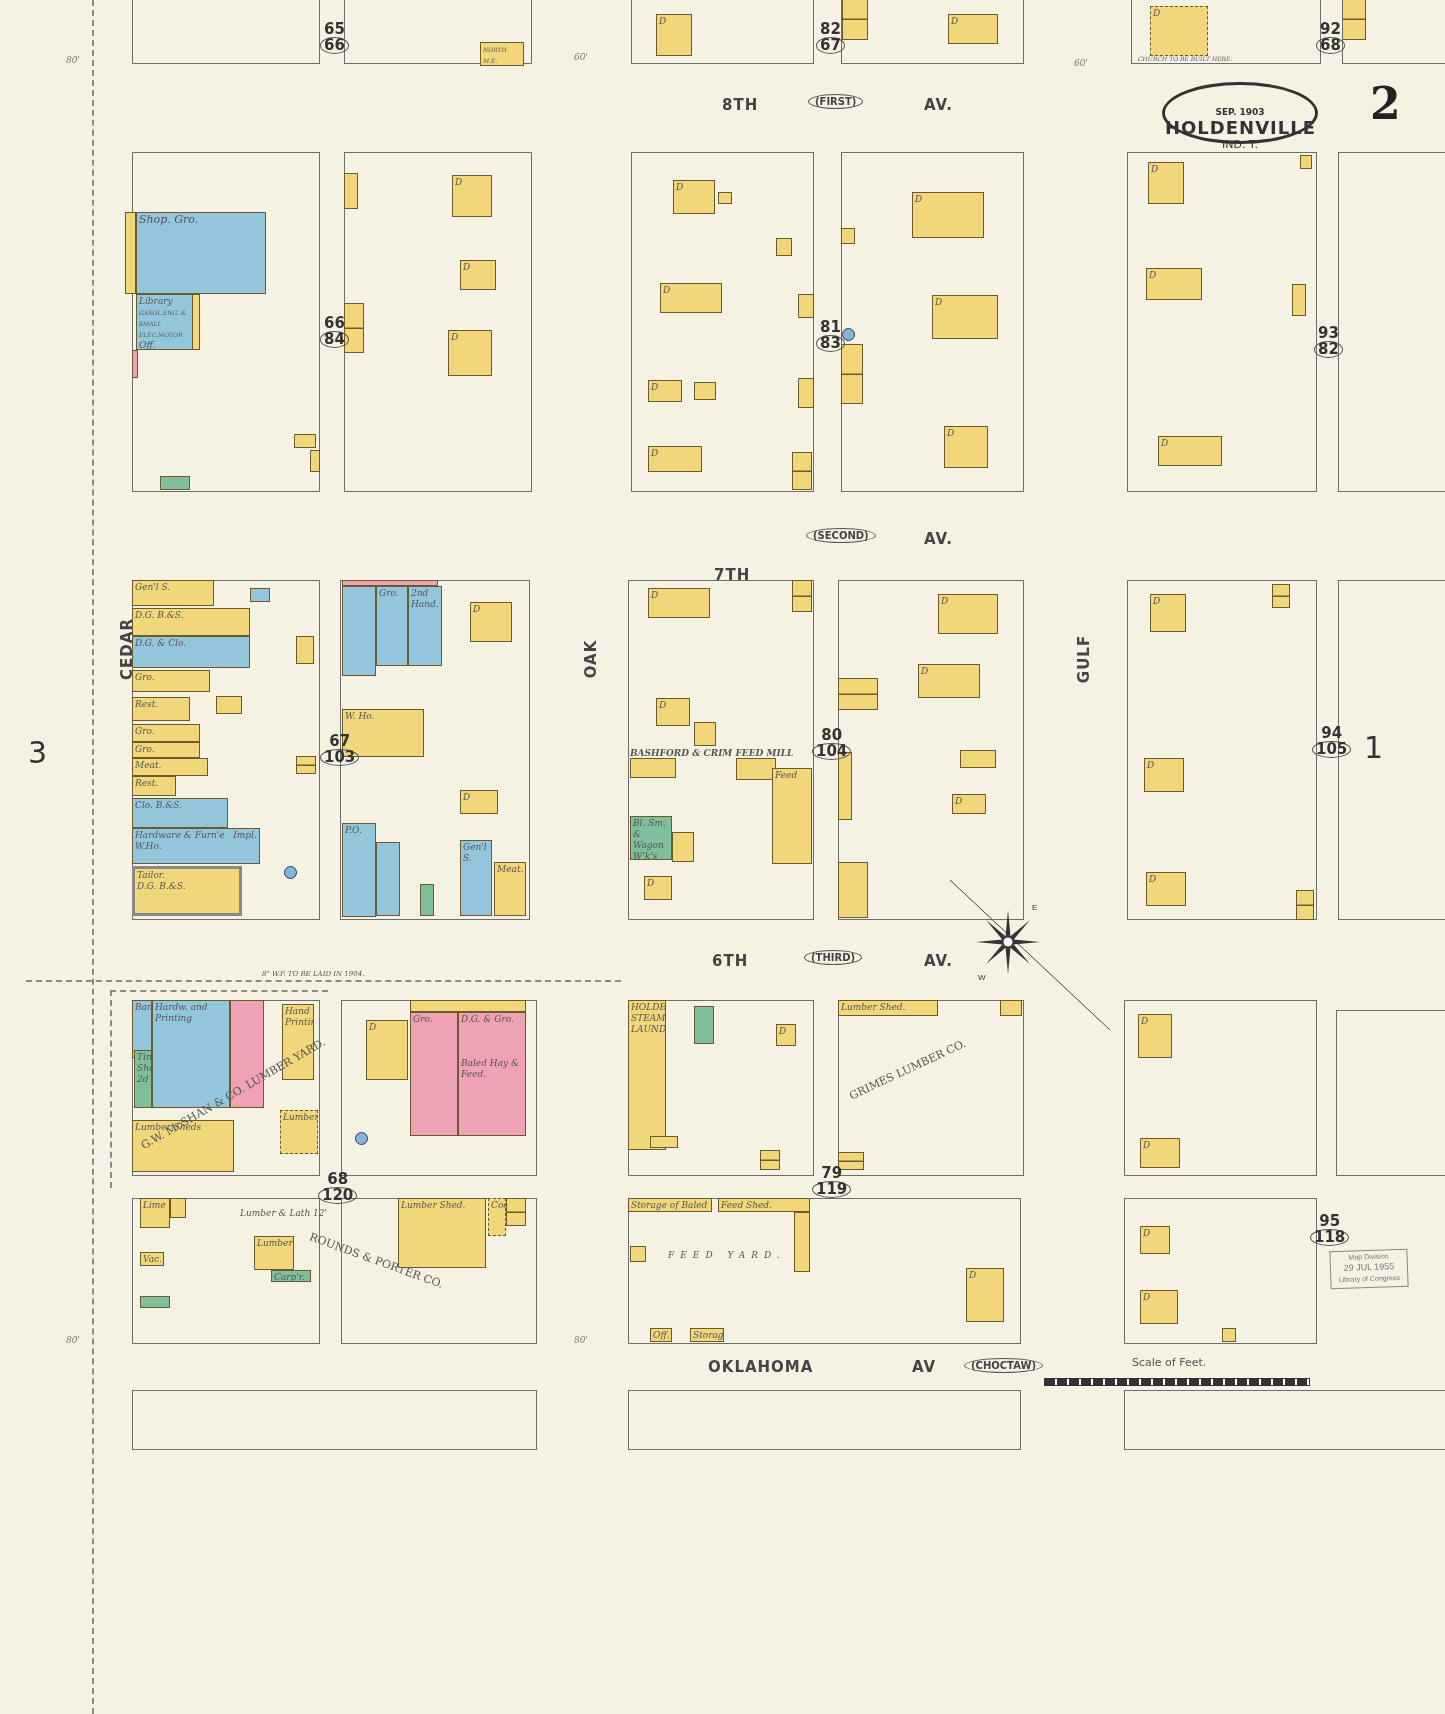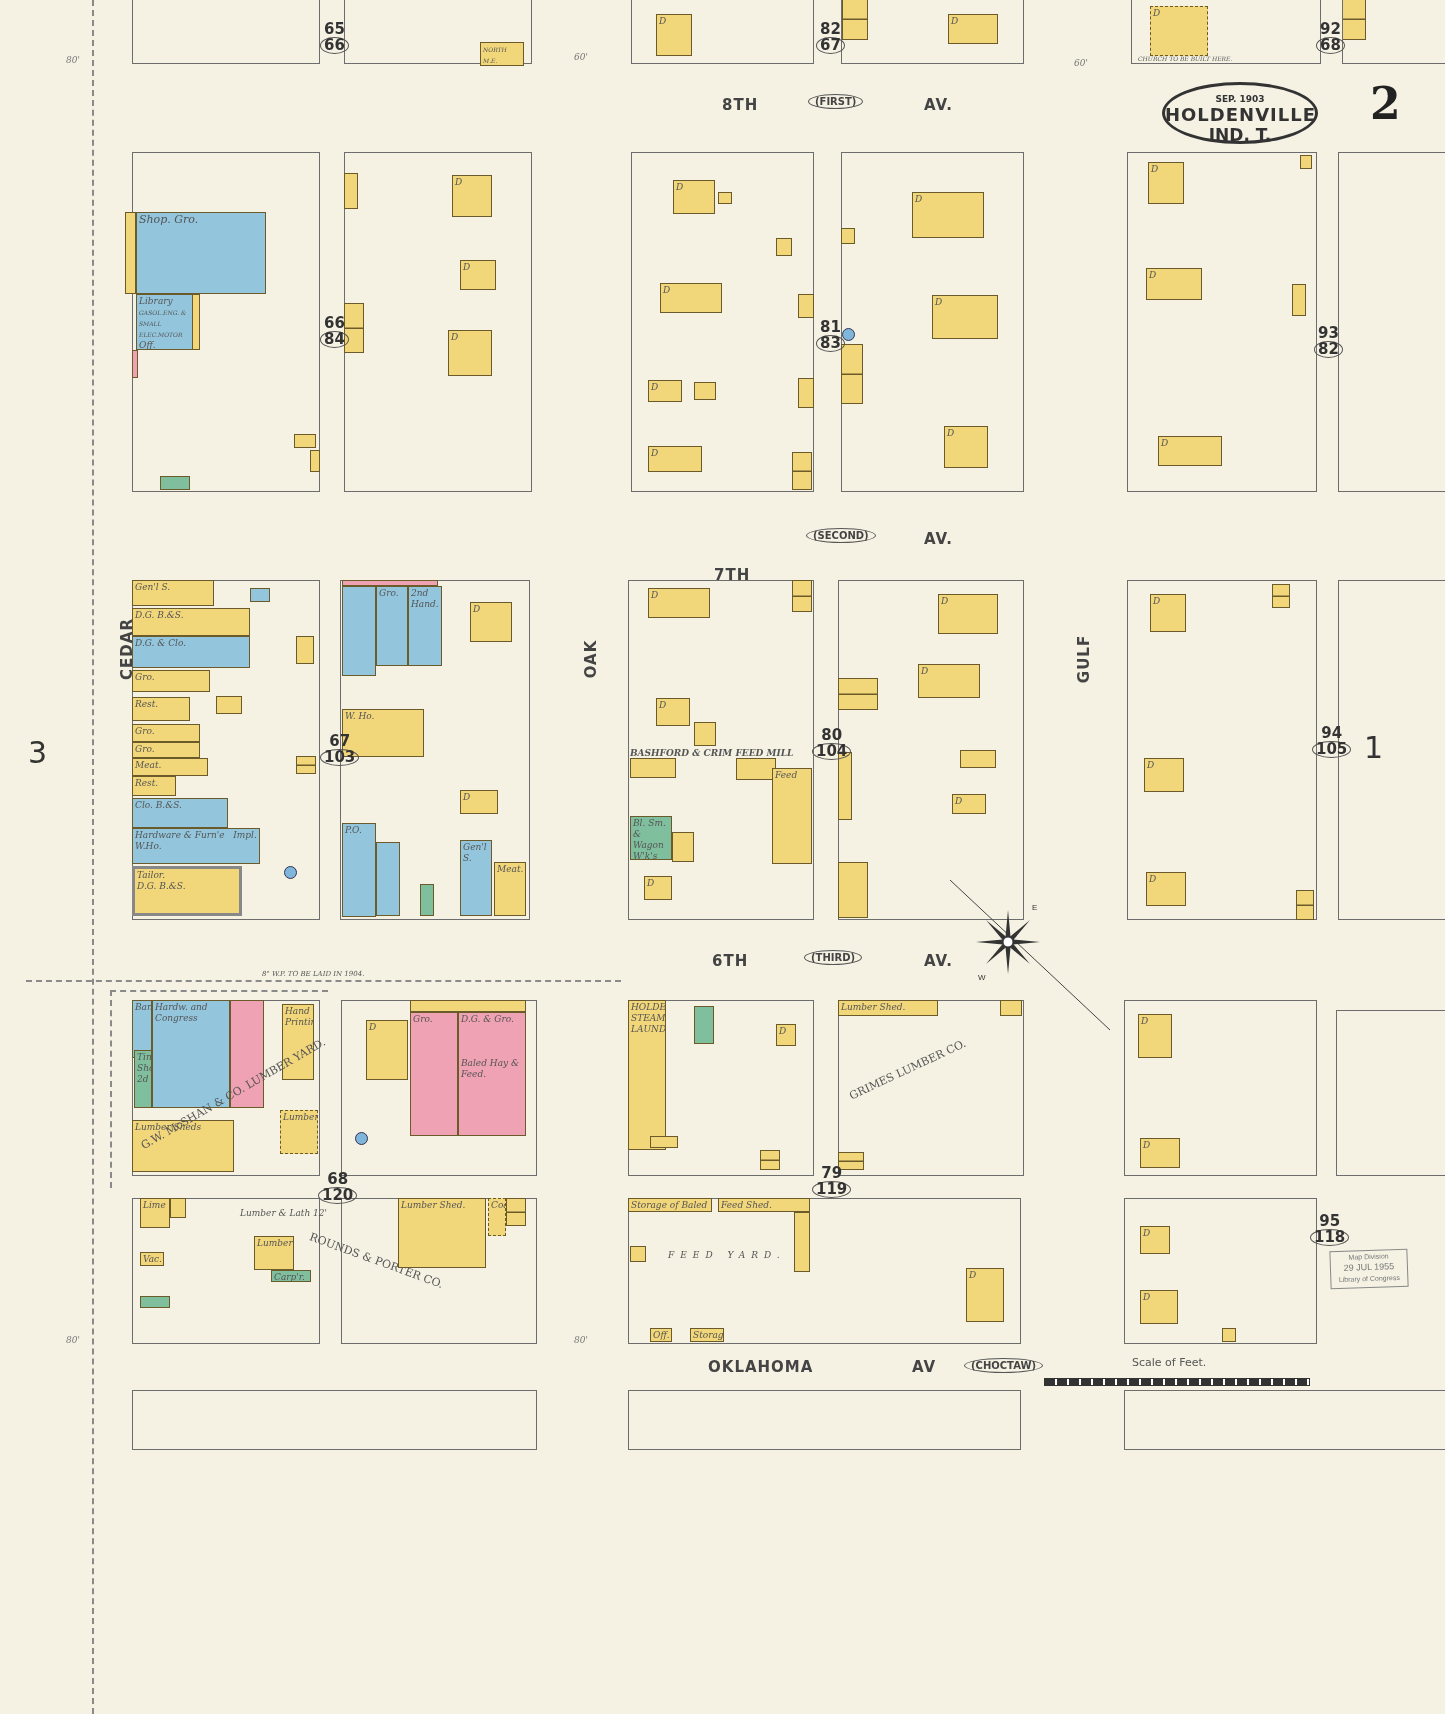--- a/index.html
+++ b/index.html
@@ -46,23 +46,23 @@
   <div class="bld y dash" style="left:1150px;top:6px;width:58px;height:50px;">D</div>
   <div class="lbl" style="left:1138px;top:55px;font-size:6px;">CHURCH TO BE BUILT HERE.</div>
   <div class="bld x" style="left:1342px;top:-2px;width:24px;height:42px;"></div>
   <div class="blk" style="left:1342px;top:-2px;width:110px;height:66px;"></div>
 
   <div class="street" style="left:722px;top:96px;"><span>8TH</span></div>
   <div class="oval" style="left:808px;top:94px;">(FIRST)</div>
   <div class="street" style="left:924px;top:96px;">AV.</div>
 
   <div class="title-oval">
-    <div class="sm" style="margin-top:9px;font-weight:bold;">SEP. 1903</div>
+    <div class="sm" style="margin-top:22px;font-weight:bold;">SEP. 1903</div>
     <div style="font-size:18px;font-weight:bold;letter-spacing:1px;">HOLDENVILLE</div>
-    <div style="font-size:17px;font-weight:bold;">IND. T.</div>
+    <div style="font-size:11px;font-weight:normal;">IND. T.</div>
   </div>
   <div style="position:absolute;left:1370px;top:78px;font-family:'DejaVu Serif',serif;font-weight:bold;font-size:44px;color:#222;">2</div>
 
   <div class="blk" style="left:132px;top:152px;width:188px;height:340px;"></div>
   <div class="bld b" style="left:136px;top:212px;width:130px;height:82px;font-size:11px;"><span>Shop. Gro.</span></div>
   <div class="bld y" style="left:125px;top:212px;width:11px;height:82px;"></div>
   <div class="bld b" style="left:136px;top:294px;width:62px;height:56px;"><span>Library</span><br><span style="font-size:6px;">GASOL.ENG. &amp; SMALL ELEC.MOTOR</span><br><span>Off.</span></div>
   <div class="bld y" style="left:192px;top:294px;width:8px;height:56px;"></div>
   <div class="bld p" style="left:132px;top:350px;width:5px;height:28px;"></div>
   <div class="bld g" style="left:160px;top:476px;width:30px;height:14px;"></div>
@@ -196,21 +196,21 @@
   </svg>
 
   <div class="dline" style="left:26px;top:980px;width:595px;"></div>
   <div class="lbl" style="left:262px;top:970px;font-size:7px;">8" W.P. TO BE LAID IN 1904.</div>
 
   <div class="dline" style="left:110px;top:990px;width:218px;"></div>
   <div class="vdl" style="left:110px;top:990px;height:198px;"></div>
   <div class="blk" style="left:132px;top:1000px;width:188px;height:176px;"></div>
   <div class="bld b" style="left:132px;top:1000px;width:20px;height:58px;"><span>Bank</span></div>
   <div class="bld g" style="left:134px;top:1050px;width:18px;height:58px;"><span>Tin Shop 2d</span></div>
-  <div class="bld b" style="left:152px;top:1000px;width:78px;height:108px;"><span>Hardw. and Congress</span></div>
+  <div class="bld b" style="left:152px;top:1000px;width:78px;height:108px;"><span>Hardw. and Printing</span></div>
   <div class="bld p" style="left:230px;top:1000px;width:34px;height:108px;"></div>
   <div class="bld y" style="left:282px;top:1004px;width:32px;height:76px;"><span>Hand Printing</span></div>
   <div class="bld y" style="left:132px;top:1120px;width:102px;height:52px;"><span>Lumber Sheds</span></div>
   <div class="bld y dash" style="left:280px;top:1110px;width:38px;height:44px;"><span>Lumber</span></div>
   <div class="lbl" style="left:142px;top:1140px;font-size:11px;font-style:normal;transform:rotate(-30deg);transform-origin:left;">G.W. McSHAN &amp; CO. LUMBER YARD.</div>
   <div class="well" style="left:355px;top:1132px;"></div>
 
   <div class="blk" style="left:341px;top:1000px;width:196px;height:176px;"></div>
   <div class="bld y" style="left:366px;top:1020px;width:42px;height:60px;">D</div>
   <div class="bld y" style="left:410px;top:1000px;width:116px;height:12px;"></div>

